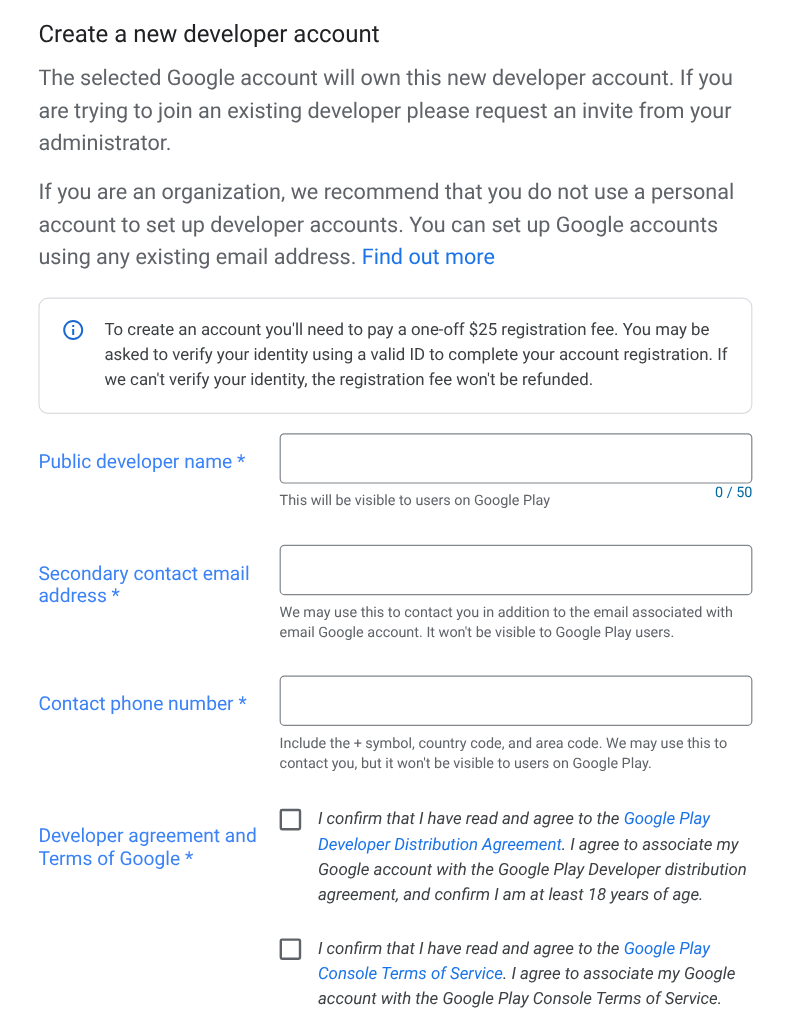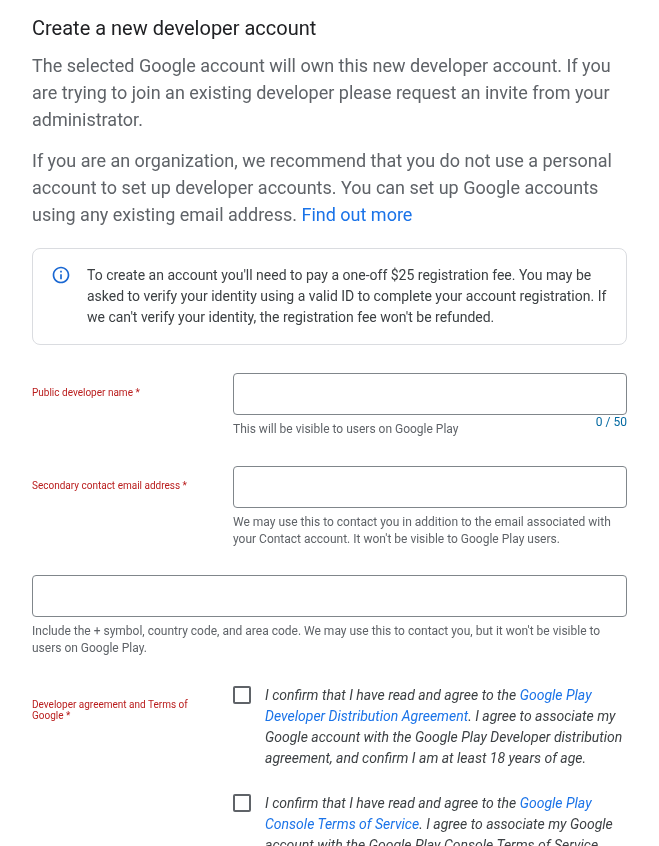--- a/index.html
+++ b/index.html
@@ -30,21 +30,21 @@
       color: #1a73e8;
       text-decoration: none;
     }
     .info-box {
       border: 1px solid #dadce0;
       border-radius: 8px;
       padding: 16px 18px;
       display: flex;
       gap: 16px;
       margin-top: 20px;
-      margin-bottom: 28px;
+      margin-bottom: 16px;
     }
     .info-icon {
       flex-shrink: 0;
     }
     .info-icon svg {
       width: 20px;
       height: 20px;
       fill: #1967d2;
     }
     .info-text {
@@ -54,22 +54,22 @@
     }
     .form-row {
       display: flex;
       gap: 16px;
       margin-bottom: 28px;
       align-items: flex-start;
     }
     .form-label {
       width: 185px;
       flex-shrink: 0;
-      font-size: 10px;
-      color: #b91c1c;
+      font-size: 16px;
+      color: #3b82f6;
       padding-top: 14px;
     }
     .form-control {
       flex: 1;
     }
     .form-input {
       width: 100%;
       height: 42px;
       border: 1px solid #80868b;
       border-radius: 4px;
@@ -152,25 +152,26 @@
       <div class="helper-text">This will be visible to users on Google Play</div>
       <div class="counter">0 / 50</div>
     </div>
   </div>
 </div>
 
 <div class="form-row">
   <div class="form-label">Secondary contact email address  *</div>
   <div class="form-control">
     <input type="text" class="form-input" style="">
-    <div class="helper-text">We may use this to contact you in addition to the email associated with your Contact account. It won't be visible to Google Play users.</div>
+    <div class="helper-text">We may use this to contact you in addition to the email associated with email Google account. It won't be visible to Google Play users.</div>
   </div>
 </div>
 
 <div class="form-row">
+  <div class="form-label">Contact phone number  *</div>
   <div class="form-control">
     <input type="text" class="form-input" style="">
     <div class="helper-text">Include the + symbol, country code, and area code. We may use this to contact you, but it won't be visible to users on Google Play.</div>
   </div>
 </div>
 
 <div class="form-row">
   <div class="form-label">Developer agreement and Terms of Google  *</div>
   <div class="form-control">
     <div class="checkbox-group">

